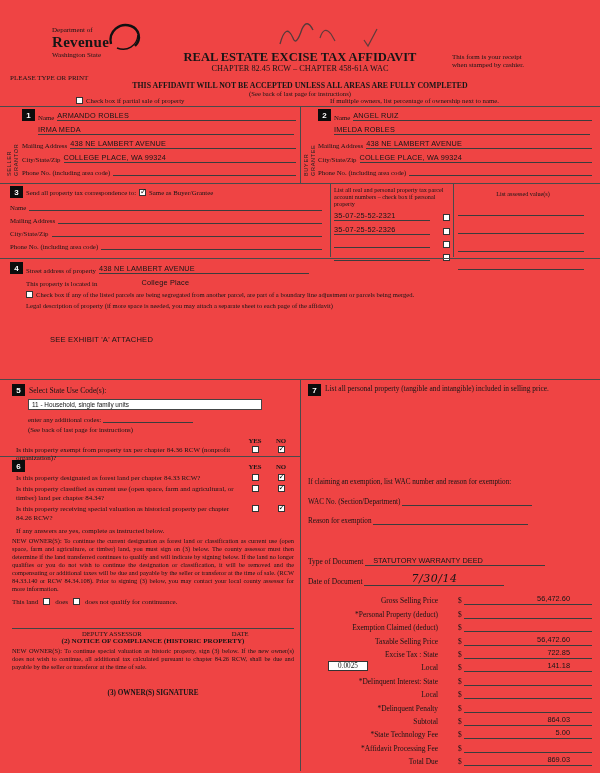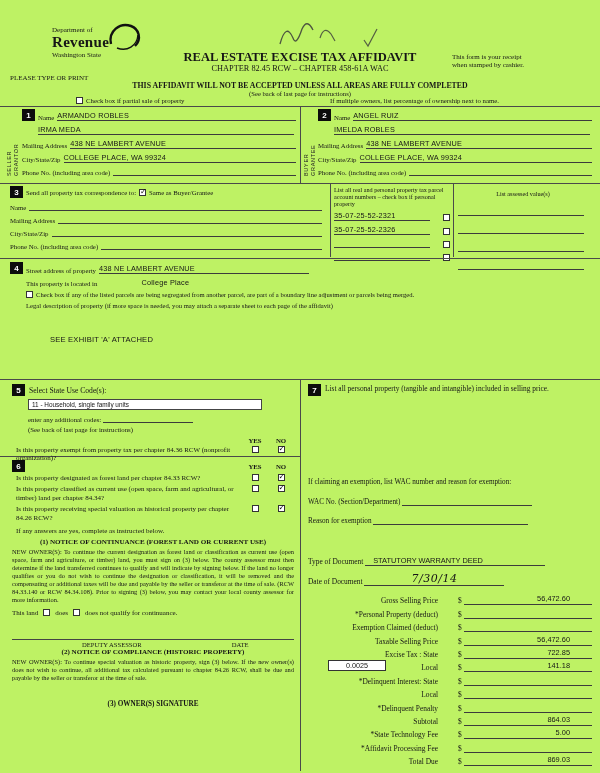--- a/index.html
+++ b/index.html
@@ -1,18 +1,18 @@
 <!DOCTYPE html>
 <html><head>
 <meta charset="utf-8">
 <style>
   *{box-sizing:border-box;margin:0;padding:0}
   html,body{width:600px;height:773px}
   body{background:#e9e7e2;font-family:"Liberation Serif",serif;color:#161616}
-  .page{position:relative;width:600px;height:773px;background:#bef264;overflow:hidden;box-shadow:0 0 4px rgba(0,0,0,.25)}
+  .page{position:relative;width:600px;height:773px;background:#ef4444;overflow:hidden;box-shadow:0 0 4px rgba(0,0,0,.25)}
   .abs{position:absolute}
   .sans{font-family:"Liberation Sans",sans-serif}
   .b{font-weight:bold}
   .ctr{text-align:center}
   .u{border-bottom:1px solid #3c3c3c;display:inline-block;min-height:9px;vertical-align:bottom}
   .cb{display:inline-block;width:7px;height:7px;border:1px solid #333;position:relative;background:#fff;vertical-align:-1px;flex:none}
   .cb.checked::after{content:"✓";position:absolute;left:0;top:-3px;font-size:8px;font-weight:bold;color:#111;font-family:"DejaVu Sans",sans-serif}
   .numbox{display:inline-flex;align-items:center;justify-content:center;width:13px;height:12px;background:#0c0c0c;color:#fff;font-size:8px;font-weight:bold;font-family:"Liberation Sans",sans-serif;flex:none}
   .hline{position:absolute;border-top:1px solid #4a4a4a}
   .vline{position:absolute;border-left:1px solid #4a4a4a}
@@ -22,21 +22,21 @@
   .tiny{font-size:6.2px;line-height:7px}
   .q{font-size:7px;line-height:8.4px}
   .qcol{width:26px;text-align:center;font-size:6.8px;flex:none}
   .para{font-size:6.4px;line-height:7.9px;text-align:justify}
   .row{display:flex;align-items:flex-end;gap:3px;margin-top:4px}
   .prow{margin-top:4px;display:flex;justify-content:space-between;align-items:flex-end}
   .fee-row{display:flex;align-items:flex-end;height:13.4px;position:relative}
   .fee-label{width:152px;text-align:right;font-size:7.4px;padding-right:20px;white-space:nowrap}
   .fee-ds{font-size:7.4px;padding-right:2px}
   .fee-line{flex:1;border-bottom:1px solid #3c3c3c;text-align:right;padding-right:22px;font-family:"Liberation Sans",sans-serif;font-size:7.4px;height:11px}
-  .rate-box{position:absolute;left:22px;bottom:1px;width:58px;border:1px solid #333;text-align:center;font-size:7.2px;font-family:Liberation Sans, sans-serif;background:#fff}
+  .rate-box{position:absolute;left:22px;bottom:1px;width:40px;border:1px solid #333;text-align:center;font-size:7.2px;font-family:Liberation Serif, serif;background:#fff}
   .hand{font-family:"DejaVu Serif",serif;font-style:italic;font-size:11px;letter-spacing:.5px}
 </style>
 </head>
 <body>
 
 <div class="page">
 
   <div class="abs" style="left:52px;top:26px">
     <div style="font-size:7px">Department of</div>
     <div class="b" style="font-size:15px;letter-spacing:.3px">Revenue</div>
@@ -252,21 +252,20 @@
       <div class="q" style="flex:1;padding-left:4px">Is this property classified as current use (open space, farm and agricultural, or timber) land per chapter 84.34?</div>
       <div class="qcol"><span class="cb"></span></div>
       <div class="qcol"><span class="cb checked"></span></div>
     </div>
     <div style="display:flex;margin-top:3px">
       <div class="q" style="flex:1;padding-left:4px">Is this property receiving special valuation as historical property per chapter 84.26 RCW?</div>
       <div class="qcol"><span class="cb"></span></div>
       <div class="qcol"><span class="cb checked"></span></div>
     </div>
     <div class="q" style="margin-top:5px;padding-left:4px">If any answers are yes, complete as instructed below.</div>
-    <div class="b ctr" style="margin-top:3px;font-size:7.1px">(1) NOTICE OF CONTINUANCE (FOREST LAND OR CURRENT USE)</div>
     <div class="para" style="margin-top:2px">NEW OWNER(S): To continue the current designation as forest land or classification as current use (open space, farm and agriculture, or timber) land, you must sign on (3) below. The county assessor must then determine if the land transferred continues to qualify and will indicate by signing below. If the land no longer qualifies or you do not wish to continue the designation or classification, it will be removed and the compensating or additional taxes will be due and payable by the seller or transferor at the time of sale. (RCW 84.33.140 or RCW 84.34.108). Prior to signing (3) below, you may contact your local county assessor for more information.</div>
     <div style="margin-top:5px;font-size:7px;display:flex;gap:5px;align-items:center">
       <span>This land</span>
       <span class="cb"></span>
       <span>does</span>
       <span class="cb"></span>
       <span>does not qualify for continuance.</span>
     </div>
     <div style="border-top:1px solid #444;margin-top:22px"></div>
     <div style="display:flex;font-size:6.6px;margin-top:1px">

